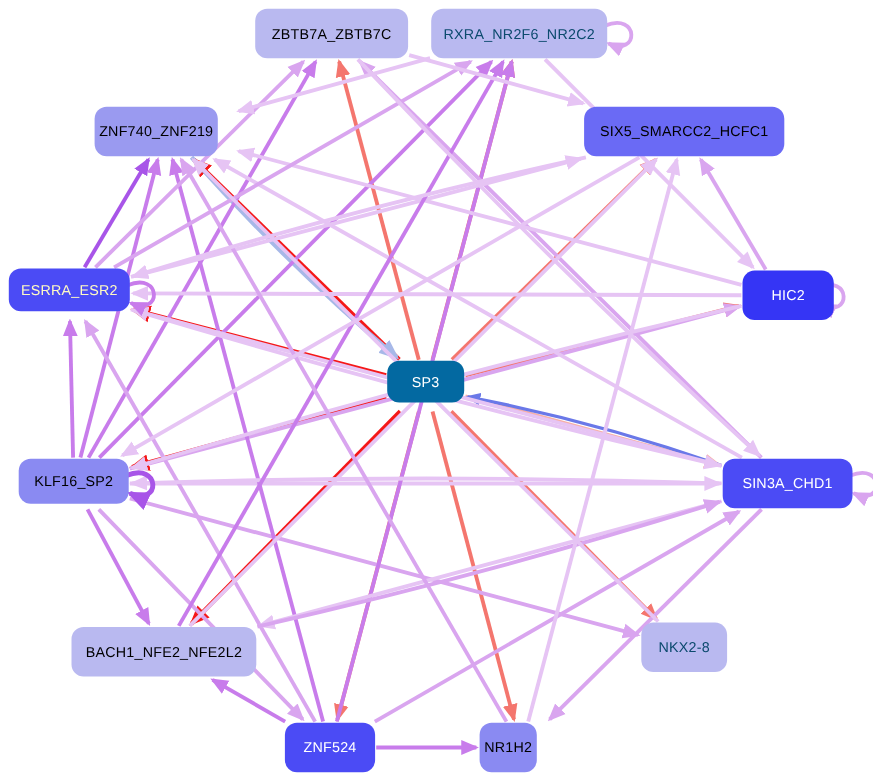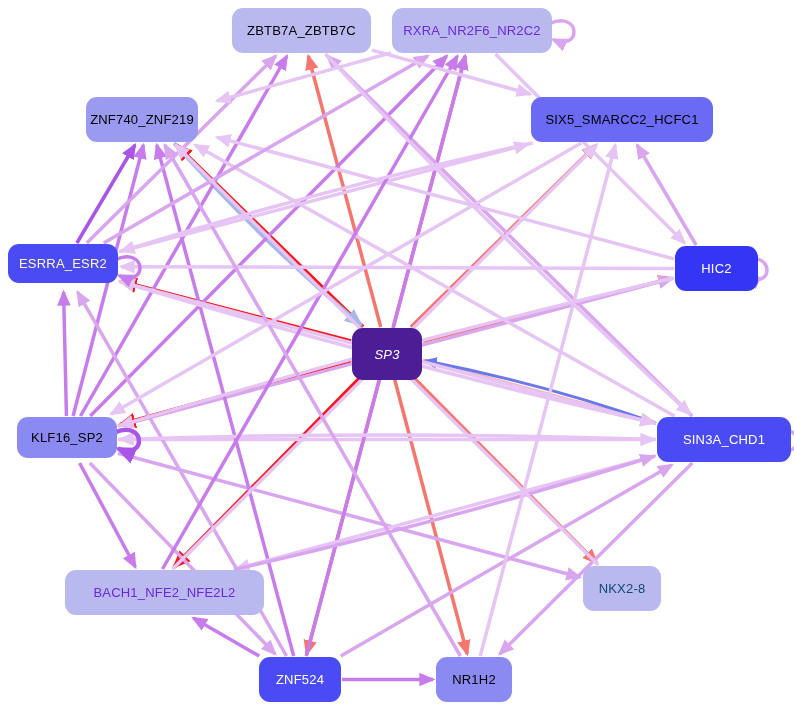--- a/index.html
+++ b/index.html
@@ -138,50 +138,50 @@
         <path d="M 116 259.3 C 147.4 246.70000000000002, 147.4 288.1, 119 275.5" stroke="#c87ceb" stroke-width="3.5" fill="none" marker-end="url(#mc87ceb)"></path>
         <path d="M 743 261.3 C 774.4 248.70000000000002, 774.4 290.1, 746 277.5" stroke="#d9a5ef" stroke-width="3.5" fill="none" marker-end="url(#md9a5ef)"></path>
         <path d="M 115 432.3 C 146.4 419.7, 146.4 461.1, 118 448.5" stroke="#a855e8" stroke-width="4.5" fill="none" marker-end="url(#ma855e8)"></path>
         <path d="M 773 432.3 C 804.4 419.7, 804.4 461.1, 776 448.5" stroke="#d9a5ef" stroke-width="3.5" fill="none" marker-end="url(#md9a5ef)"></path>
       </g>
   </svg>
   <div id="nodes-layer">
       <div class="node" style="left: 232px; top: 8px; width: 139px; height: 45px; background: rgb(185, 185, 240); color: rgb(0, 0, 0);">
         <span class="node-label">ZBTB7A_ZBTB7C</span>
       </div>
-      <div class="node" style="left: 392px; top: 8px; width: 160px; height: 45px; background: rgb(185, 185, 240); color: #6d28d9;">
+      <div class="node" style="left: 392px; top: 8px; width: 160px; height: 45px; background: rgb(185, 185, 240); color: #0c4a6e;">
         <span class="node-label">RXRA_NR2F6_NR2C2</span>
       </div>
       <div class="node" style="left: 86px; top: 97px; width: 112px; height: 45px; background: rgb(154, 154, 240); color: rgb(0, 0, 0);">
         <span class="node-label">ZNF740_ZNF219</span>
       </div>
       <div class="node" style="left: 531px; top: 97px; width: 182px; height: 45px; background: rgb(106, 106, 245); color: #000000;">
         <span class="node-label">SIX5_SMARCC2_HCFC1</span>
       </div>
       <div class="node" style="left: 8px; top: 244px; width: 110px; height: 39px; background: rgb(75, 75, 245); color: #fef9c3;">
         <span class="node-label">ESRRA_ESR2</span>
       </div>
       <div class="node" style="left: 675px; top: 246px; width: 83px; height: 45px; background: rgb(53, 53, 245); color: rgb(255, 255, 255);">
         <span class="node-label">HIC2</span>
       </div>
-      <div class="node" style="left: 352px; top: 328px; width: 70px; height: 52px; background: #4c1d95; color: rgb(255, 255, 255); font-style: italic;">
+      <div class="node" style="left: 352px; top: 328px; width: 70px; height: 38px; background: #0369a1; color: rgb(255, 255, 255);">
         <span class="node-label">SP3</span>
       </div>
       <div class="node" style="left: 17px; top: 417px; width: 100px; height: 41px; background: rgb(138, 138, 242); color: rgb(0, 0, 0);">
         <span class="node-label">KLF16_SP2</span>
       </div>
-      <div class="node" style="left: 657px; top: 417px; width: 134px; height: 45px; background: rgb(75, 75, 245); color: rgb(255, 255, 255);">
+      <div class="node" style="left: 657px; top: 417px; width: 118px; height: 45px; background: rgb(75, 75, 245); color: rgb(255, 255, 255);">
         <span class="node-label">SIN3A_CHD1</span>
       </div>
-      <div class="node" style="left: 65px; top: 570px; width: 199px; height: 45px; background: rgb(185, 185, 240); color: #6d28d9;">
+      <div class="node" style="left: 65px; top: 570px; width: 168px; height: 45px; background: rgb(185, 185, 240); color: #000000;">
         <span class="node-label">BACH1_NFE2_NFE2L2</span>
       </div>
       <div class="node" style="left: 583px; top: 566px; width: 78px; height: 45px; background: rgb(185, 185, 240); color: #0c4a6e;">
         <span class="node-label">NKX2-8</span>
       </div>
       <div class="node" style="left: 259px; top: 657px; width: 82px; height: 45px; background: rgb(75, 75, 245); color: rgb(255, 255, 255); align-items: center;">
         <span class="node-label">ZNF524</span>
       </div>
-      <div class="node" style="left: 436px; top: 657px; width: 76px; height: 45px; background: rgb(138, 138, 242); color: rgb(0, 0, 0);">
+      <div class="node" style="left: 436px; top: 657px; width: 52px; height: 45px; background: rgb(138, 138, 242); color: rgb(0, 0, 0);">
         <span class="node-label">NR1H2</span>
       </div>
     </div>
 </div>
 
 </body></html>

